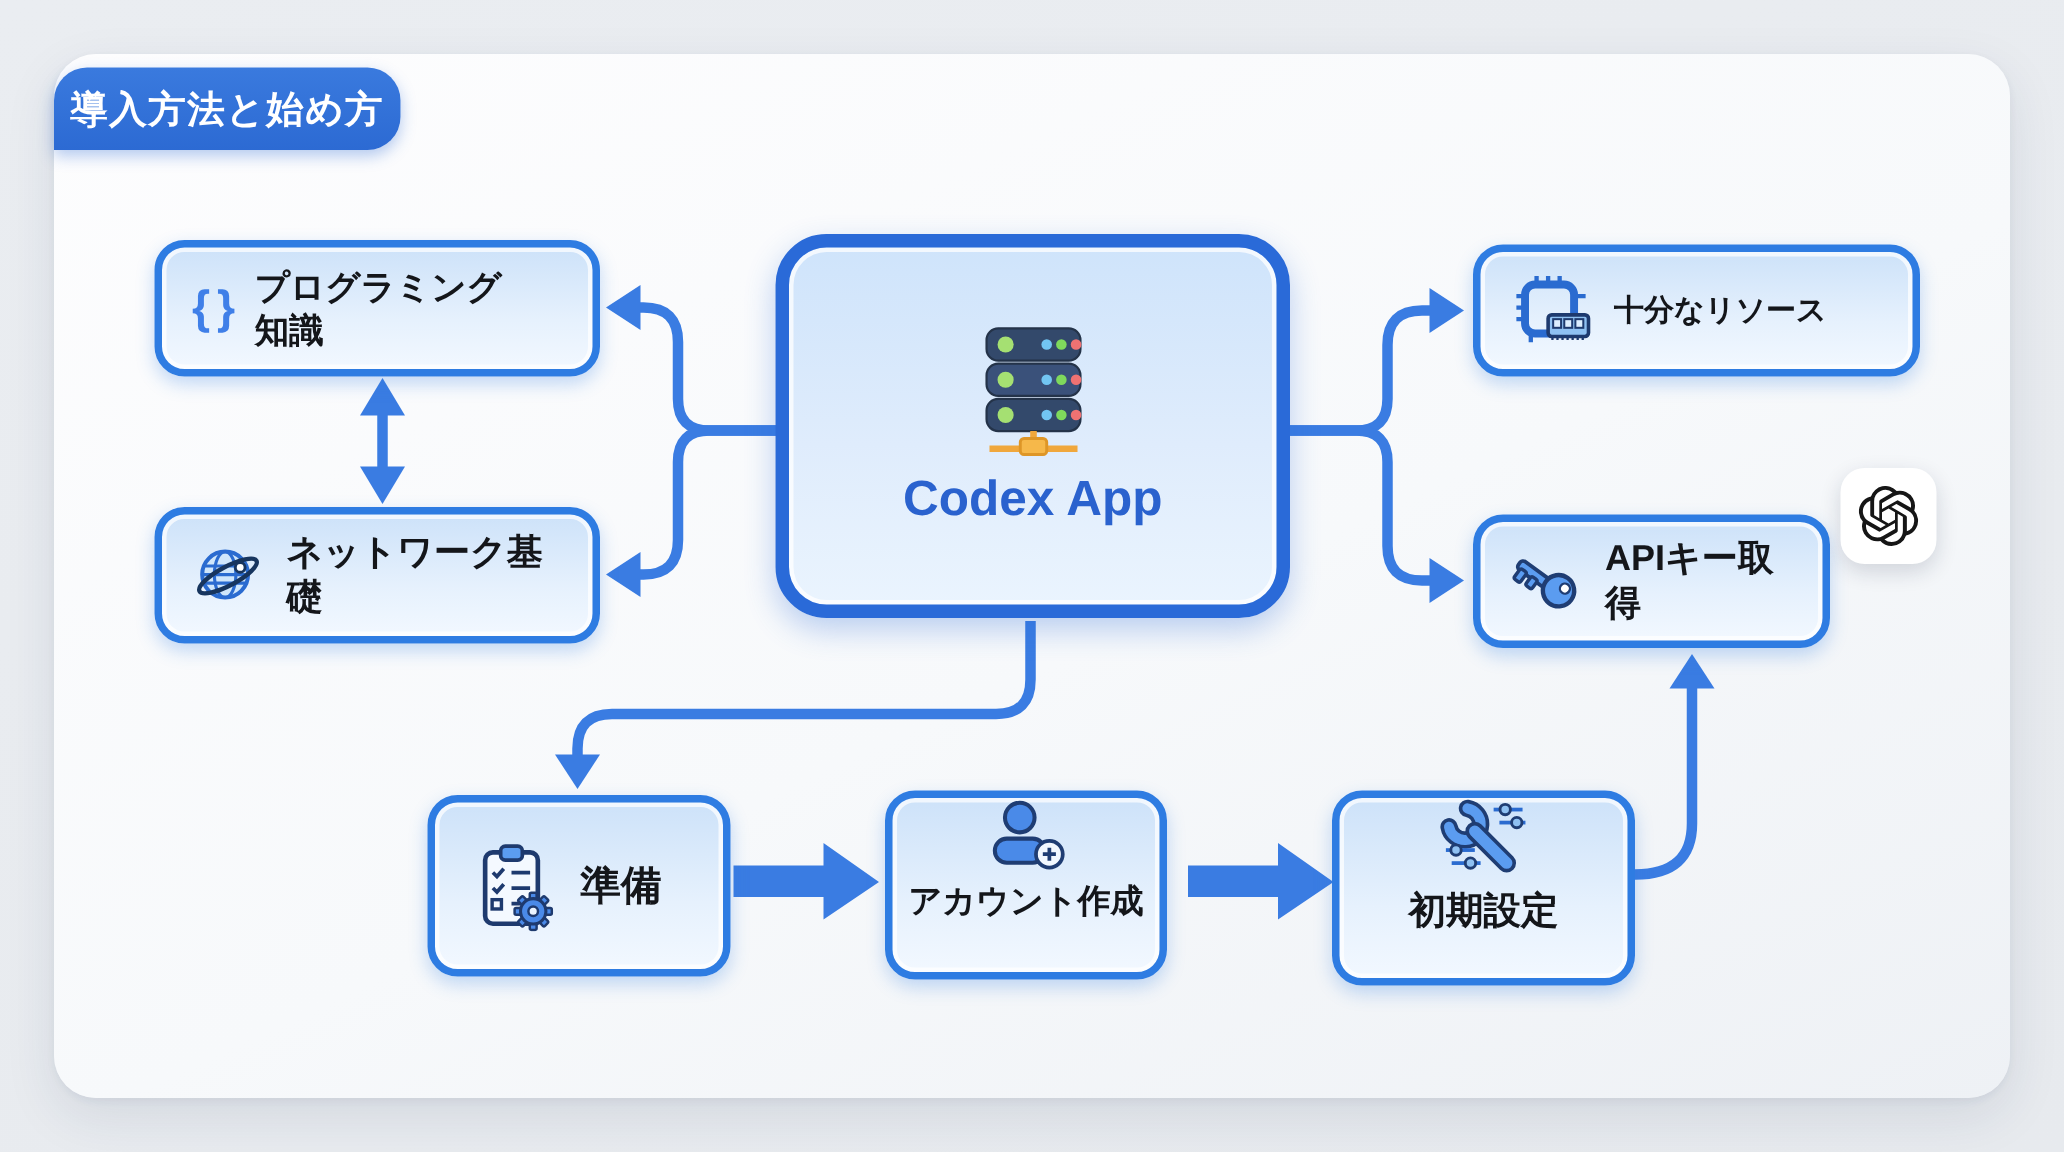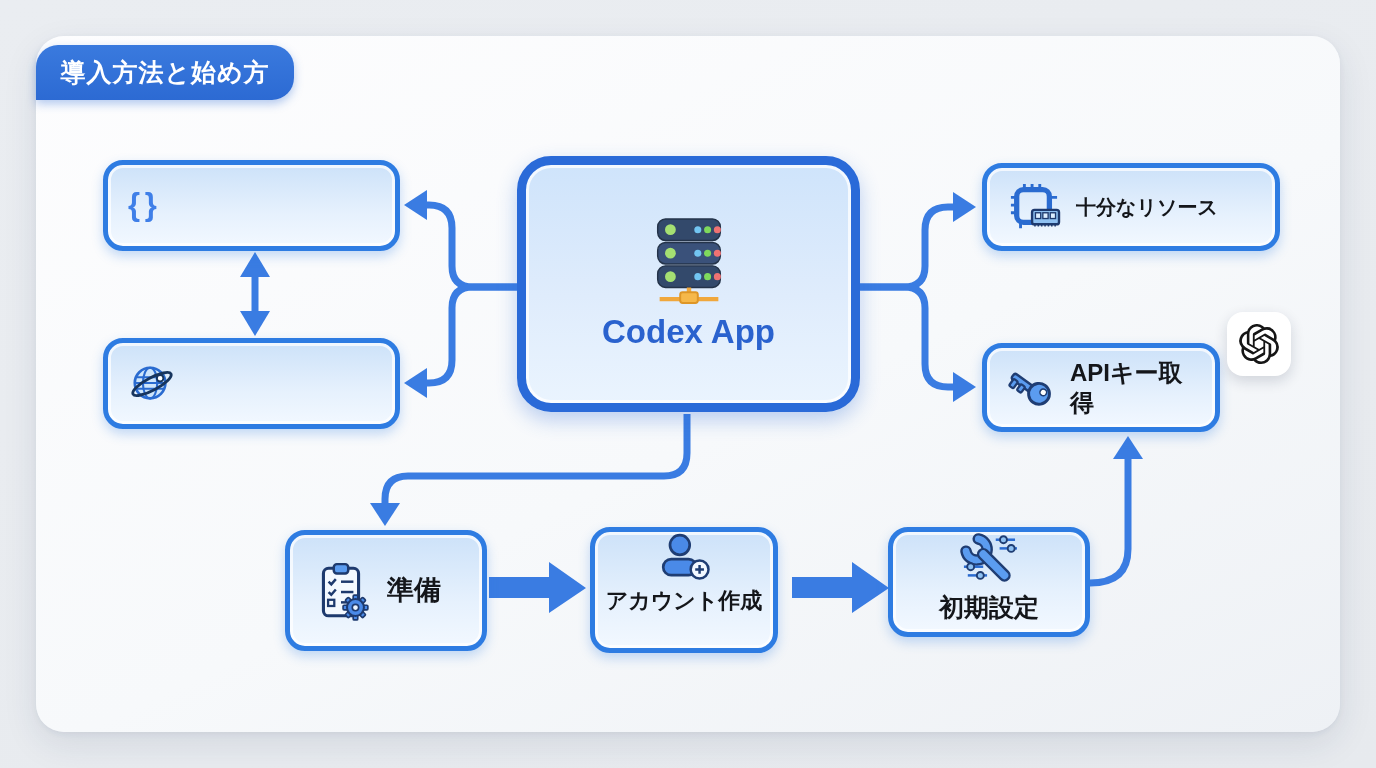--- a/index.html
+++ b/index.html
@@ -10,21 +10,21 @@
     position:relative;overflow:hidden;
   }
   .canvas{position:absolute;inset:0;width:1376px;height:768px;}
   .card{
     position:absolute;left:36px;top:36px;width:1304px;height:696px;
     border-radius:28px;
     background:linear-gradient(155deg,#fdfdfe 0%,#f7f9fb 55%,#eef1f5 100%);
     box-shadow:0 12px 34px rgba(30,50,90,.10), 0 2px 6px rgba(30,50,90,.06);
   }
   .badge{
-    position:absolute;left:36px;top:45px;width:258px;height:55px;
+    position:absolute;left:36px;top:45px;width:231px;height:55px;
     background:linear-gradient(180deg,#3a7ade 0%,#2c6ad3 100%);
     border-radius:22px 22px 22px 0;
     display:flex;align-items:center;justify-content:center;
     color:#ffffff;font-size:25px;font-weight:700;letter-spacing:1px;
     box-shadow:0 4px 10px rgba(44,106,211,.35);
     z-index:5;
     font-family:Liberation Mono, monospace;
   }
   svg.wires{position:absolute;left:0;top:0;width:1376px;height:768px;z-index:2;}
   .node{
@@ -53,21 +53,21 @@
     color:#2a62ce;font-weight:800;font-size:33px;line-height:1.25;text-align:center;
   }
   .node-resources{left:982px;top:163px;width:298px;height:88px;}
   .node-resources .label{font-size:20px;}
   .node-apikey{left:982px;top:343px;width:238px;height:89px;}
   .node-apikey .label{font-size:24px;}
   .node-prepare{left:285px;top:530px;width:202px;height:121px;justify-content:center;padding:0 10px;}
   .node-prepare .label{font-size:27px;text-align:center;}
   .node-account{left:590px;top:527px;width:188px;height:126px;}
   .node-account .label{font-size:22px;}
-  .node-setup{left:888px;top:527px;width:202px;height:110px;}
+  .node-setup{left:888px;top:527px;width:202px;height:130px;}
   .node-setup .label{font-size:25px;}
   .braces{
     color:#3f7fe8;font-weight:800;font-size:31px;letter-spacing:-2px;
     line-height:1;transform:translateY(-1px);
   }
   .openai-badge{
     position:absolute;left:1227px;top:312px;width:64px;height:64px;z-index:6;
     background:#ffffff;border-radius:16px;
     display:flex;align-items:center;justify-content:center;
     box-shadow:0 5px 14px rgba(20,30,60,.16);
@@ -104,32 +104,37 @@
       <polygon points="1128,436 1113,459 1143,459"></polygon>
       <polygon points="255,252 240,277 270,277"></polygon>
       <polygon points="255,336 240,311 270,311"></polygon>
       <polygon points="489,577 549,577 549,562 586,588 549,613 549,598 489,598"></polygon>
       <polygon points="792,577 852,577 852,562 889,588 852,613 852,598 792,598"></polygon>
     </g>
   </svg>
 
   <div class="node row node-programming">
     <span class="iconwrap braces">{ }</span>
+    <span class="label">
+      <span>プログラミング</span><br>
+      <span>知識</span>
+    </span>
   </div>
 
   <div class="node row node-network">
     <span class="iconwrap">
       <svg width="48" height="44" viewBox="0 0 50 46">
         <circle cx="23" cy="22" r="16" fill="#cfe6fb" stroke="#2a6bd0" stroke-width="2.8"></circle>
         <ellipse cx="23" cy="22" rx="7.5" ry="16" fill="none" stroke="#2a6bd0" stroke-width="2.2"></ellipse>
         <path d="M8.5 16 H37.5 M7 22 H39 M8.5 28 H37.5" stroke="#2a6bd0" stroke-width="2.2" fill="none"></path>
         <ellipse cx="25" cy="23" rx="22.5" ry="6.5" fill="none" stroke="#17355e" stroke-width="3" transform="rotate(-28 25 23)"></ellipse>
         <circle cx="33.5" cy="17" r="3.4" fill="#ffffff" stroke="#17355e" stroke-width="2"></circle>
       </svg>
     </span>
+    <span class="label">ネットワーク基礎</span>
   </div>
 
   <div class="node col node-center">
     <span class="iconwrap">
       <svg width="92" height="90" viewBox="0 0 92 92">
         <g>
           <rect x="14" y="4" width="64" height="22" rx="8" fill="#33496b" stroke="#243349" stroke-width="1.5"></rect>
           <rect x="14" y="28" width="64" height="22" rx="8" fill="#3a517a" stroke="#243349" stroke-width="1.5"></rect>
           <rect x="14" y="52" width="64" height="22" rx="8" fill="#33496b" stroke="#243349" stroke-width="1.5"></rect>
           <circle cx="27" cy="15" r="5.5" fill="#a5e072"></circle>

